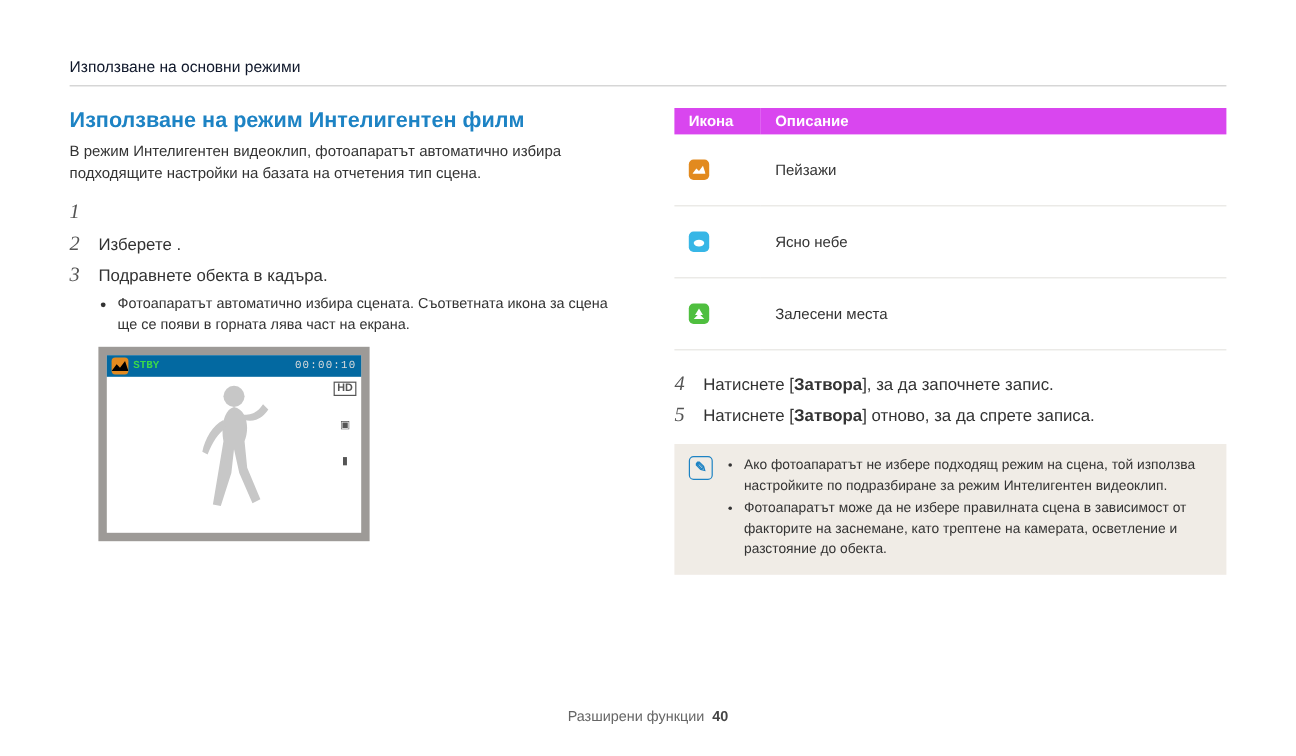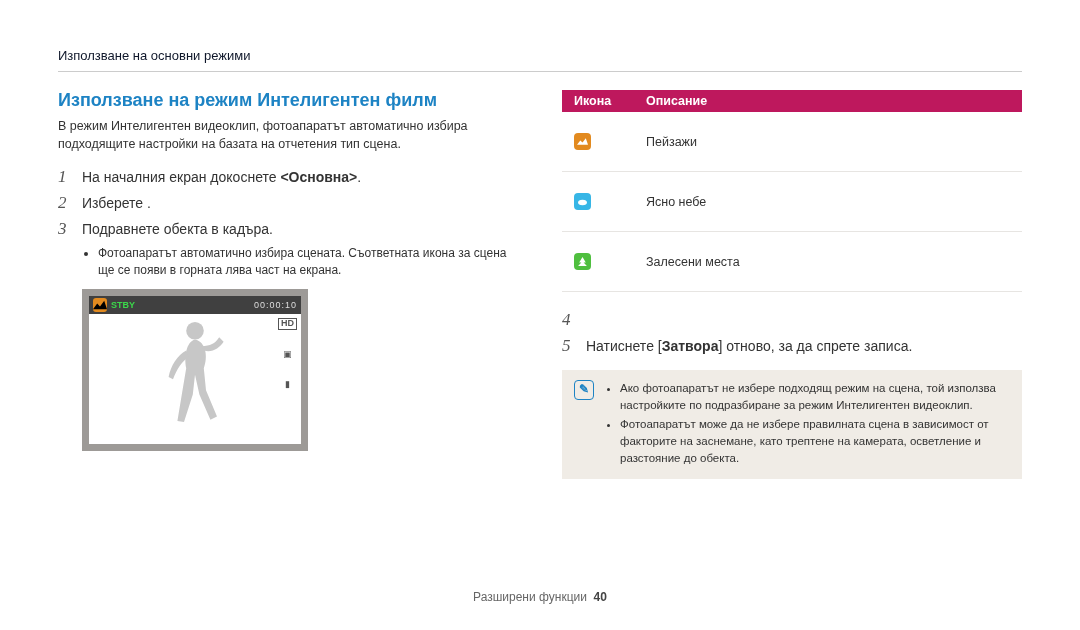--- a/index.html
+++ b/index.html
@@ -78,25 +78,26 @@
     padding: 7px;
   }
   .preview-inner {
     width: 100%;
     height: 100%;
     background: #fff;
     position: relative;
   }
   .topbar {
     height: 18px;
-    background: #404040;
+    background: #0369a1;
     display: flex;
     align-items: center;
     padding: 0 4px;
     gap: 4px;
+    font-family: Liberation Mono, monospace;
   }
   .mini-icon {
     width: 14px;
     height: 14px;
     border-radius: 3px;
     display: flex;
     align-items: center;
     justify-content: center;
     font-size: 9px;
     color: #fff;
@@ -122,21 +123,21 @@
     transform: translate(-50%, -46%);
   }
   .silhouette svg { width: 70px; height: 110px; fill: #c7c7c7; }
   .icon-table {
     border-collapse: collapse;
     width: 100%;
     font-size: 12.5px;
     margin-bottom: 18px;
   }
   .icon-table thead th {
-    background: #be185d;
+    background: #d946ef;
     color: #fff;
     font-weight: 600;
     text-align: left;
     padding: 4px 12px;
     font-size: 12.5px;
   }
   .icon-table thead th:first-child { width: 72px; }
   .icon-table tbody td {
     padding: 21px 12px;
     border-bottom: 1px solid #e7e5e2;
@@ -201,23 +202,20 @@
 
   <div class="columns">
 
     <div class="col">
       <div class="section-title">Използване на режим Интелигентен филм</div>
       <div class="intro">В режим Интелигентен видеоклип, фотоапаратът автоматично избира подходящите настройки на базата на отчетения тип сцена.</div>
 
       <div class="steps">
         <div class="step">
           <span class="num">1</span>
-          <span>
-            <span>На началния екран докоснете </span><strong>&lt;Основна&gt;</strong><span>.</span>
-          </span>
         </div>
         <div class="step">
           <span class="num">2</span>
           <span>Изберете       .</span>
         </div>
         <div class="step">
           <span class="num">3</span>
           <span>Подравнете обекта в кадъра.</span>
         </div>
         <ul class="sub-bullets">
@@ -285,20 +283,23 @@
                   </svg>
                 </span></td>
             <td>Залесени места</td>
           </tr>
         </tbody>
       </table>
 
       <div class="steps">
         <div class="step">
           <span class="num">4</span>
+          <span>
+            <span>Натиснете [</span><strong>Затвора</strong><span>], за да започнете запис.</span>
+          </span>
         </div>
         <div class="step">
           <span class="num">5</span>
           <span>
             <span>Натиснете [</span><strong>Затвора</strong><span>] отново, за да спрете записа.</span>
           </span>
         </div>
       </div>
 
       <div class="note-box">

